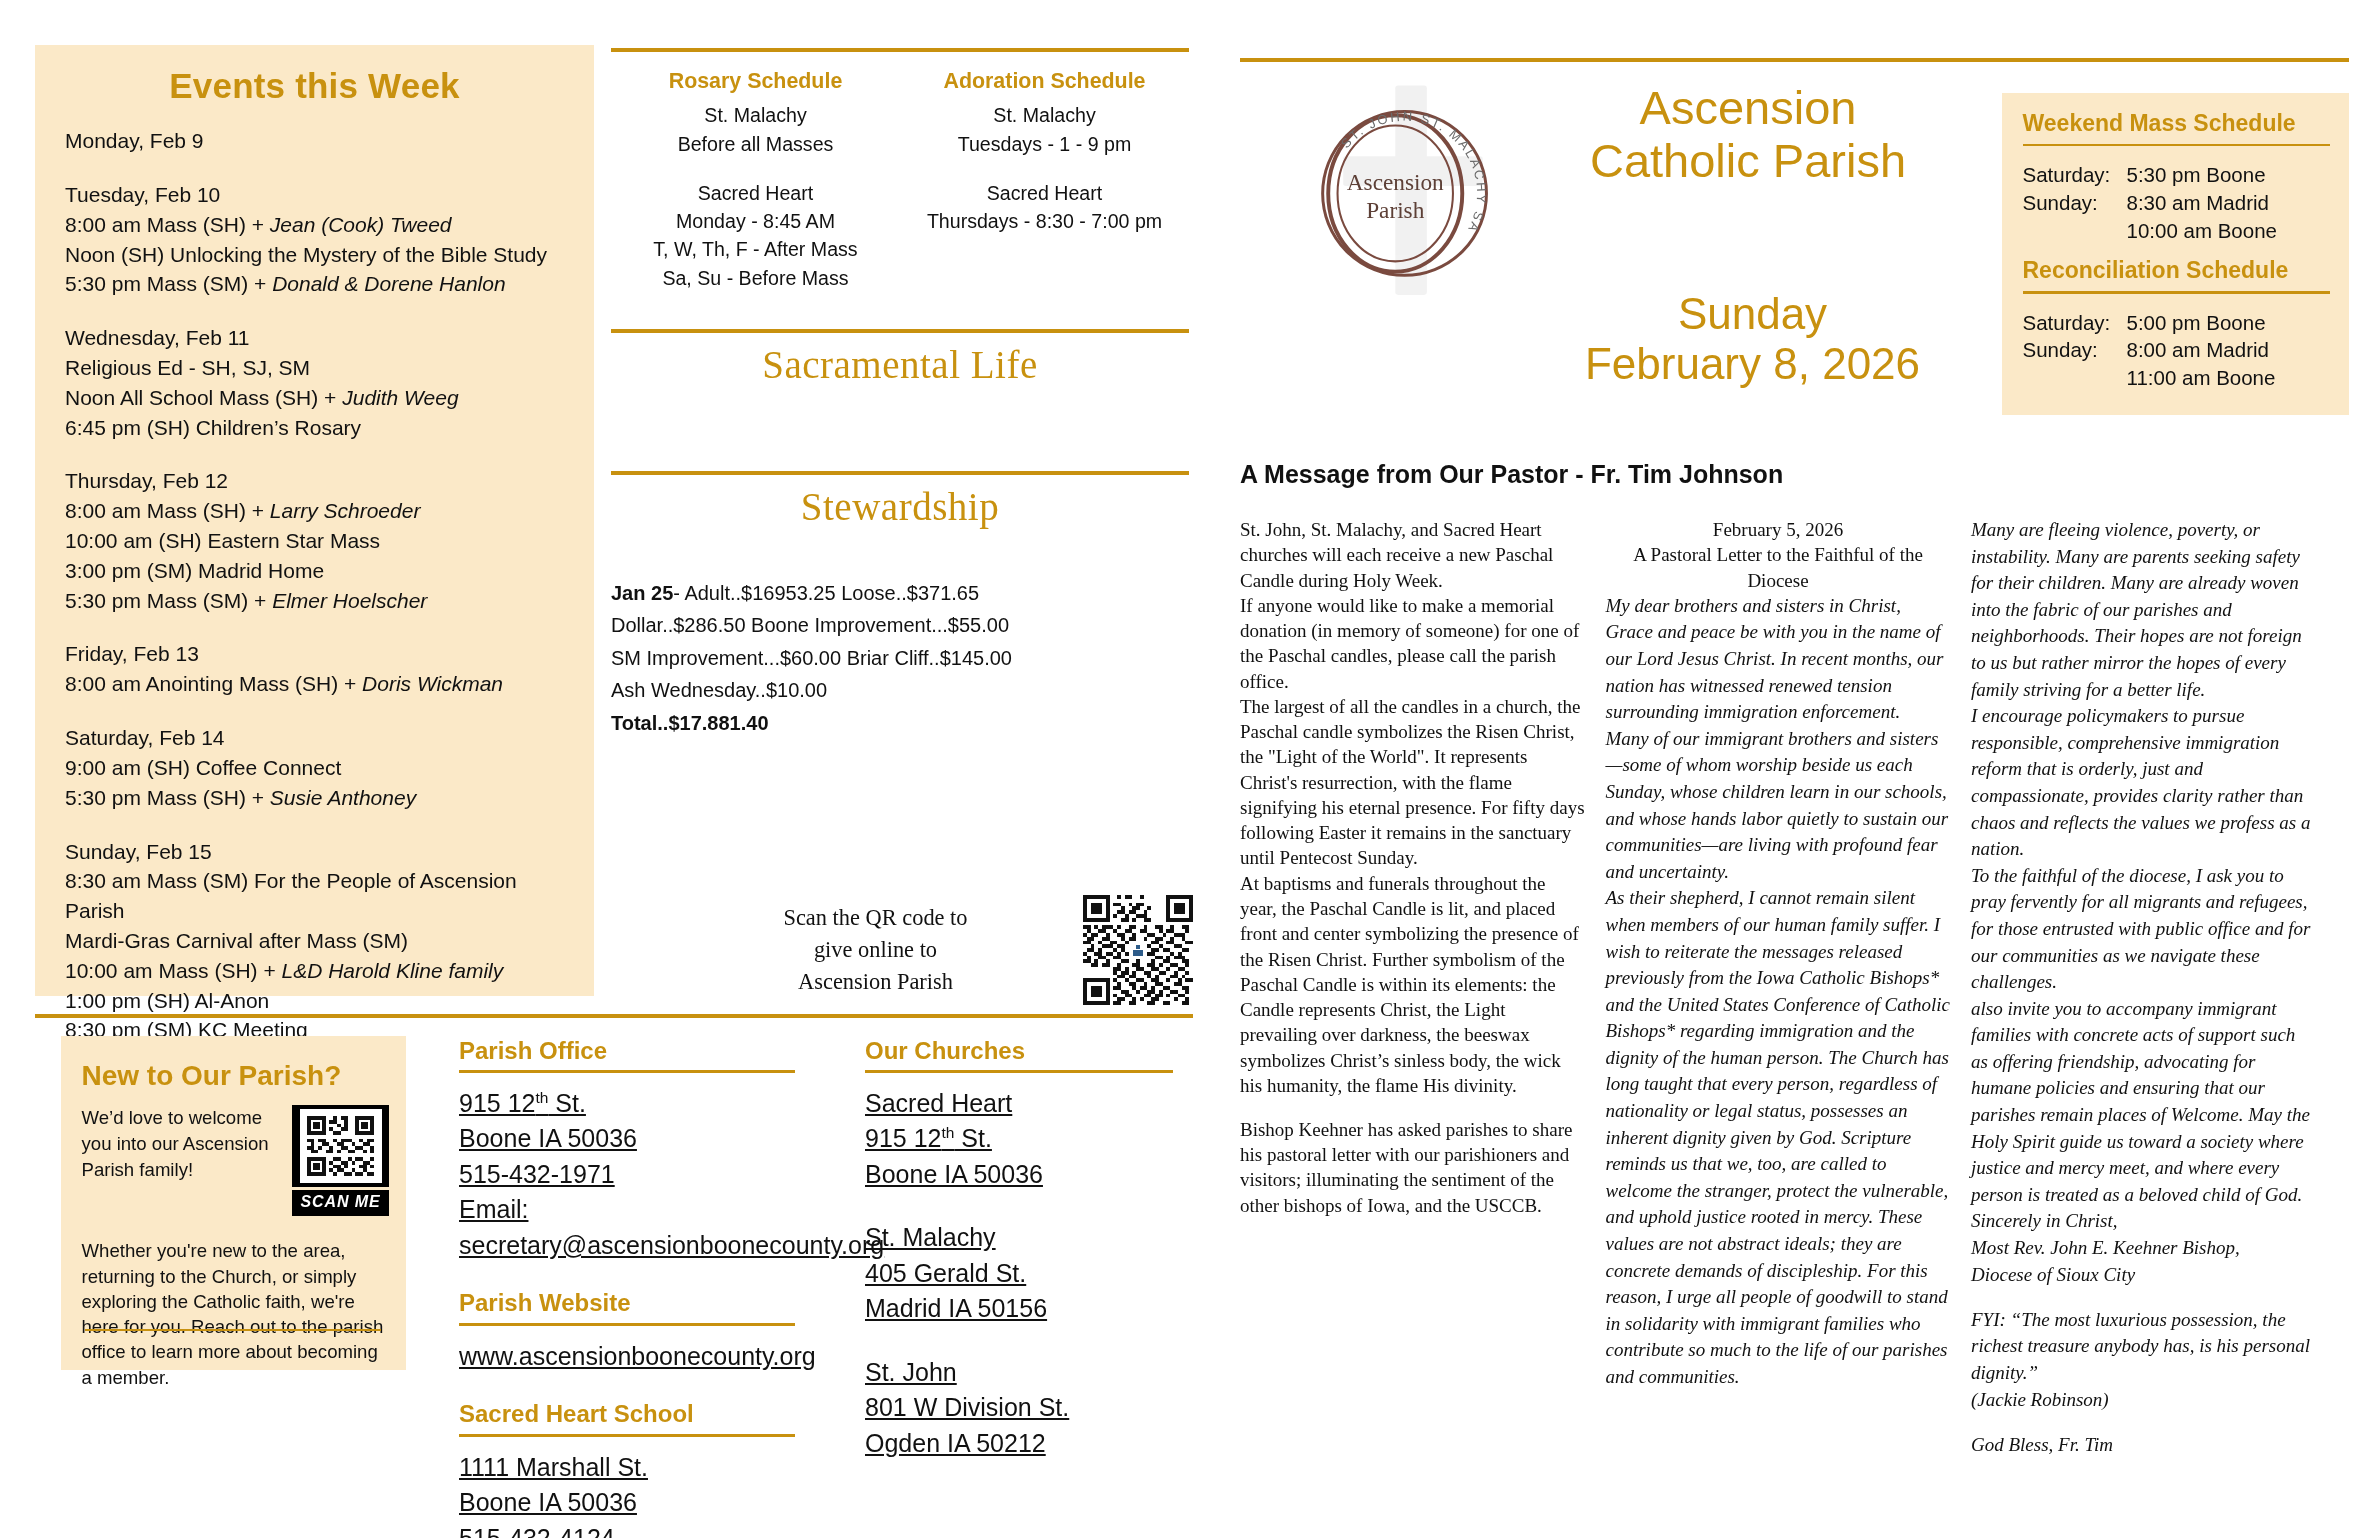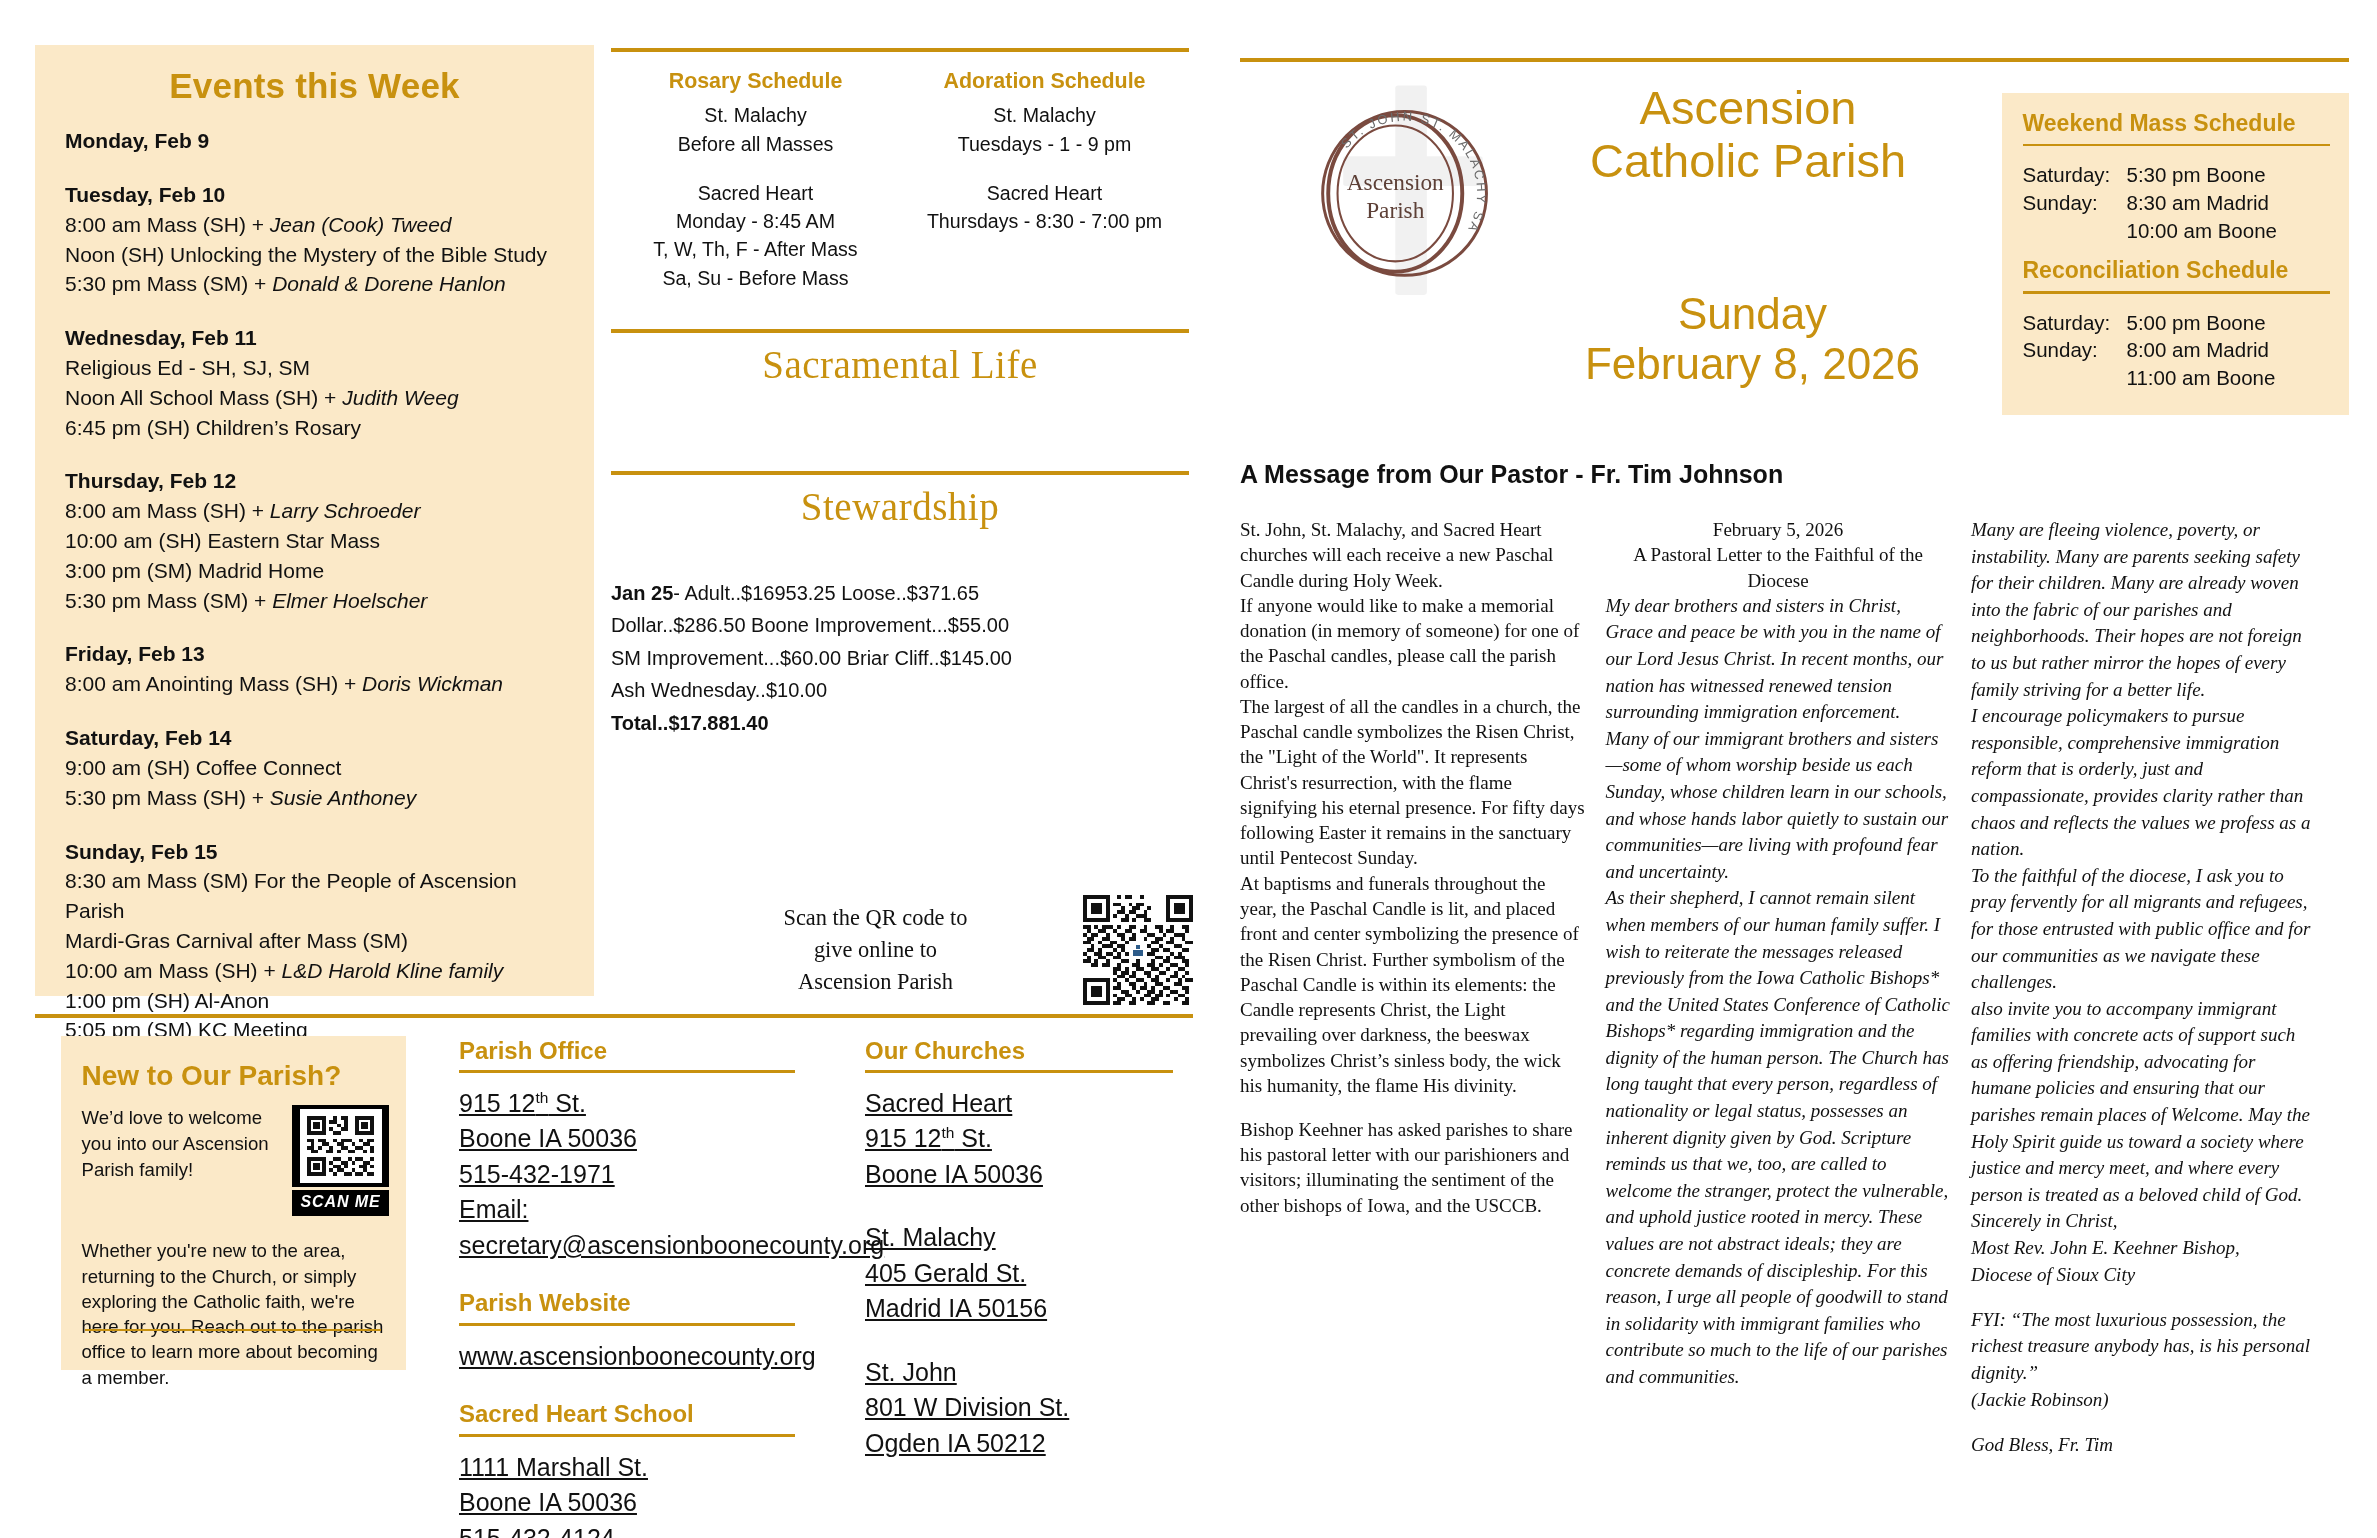--- a/index.html
+++ b/index.html
@@ -20,21 +20,21 @@
     left:35px;top:45px;width:559px;height:951px;
     background:#fbe9c8;
   }
   #events-title{
     font-size:35px;font-weight:bold;color:#c8910f;
     text-align:center;padding-top:20.5px;letter-spacing:0.2px;
   }
   .ev-list{padding:15px 30px 0 30px;}
   .ev-day{margin-top:24px;}
   .ev-day:first-child{margin-top:5.6px;}
-  .ev-dayname{font-weight:bold;font-size:21px;color:#111;line-height:1.42;}
+  .ev-dayname{font-weight:normal;font-size:21px;color:#111;line-height:1.42;}
   .ev-item{font-size:21px;color:#111;line-height:1.42;}
   .ev-item i{font-style:italic;}
 
   
   #schedule-col{left:611px;top:48px;width:578px;}
   #sched-rule{margin-bottom:17px;}
   .sched-two{display:flex;}
   .sched-two > div{flex:1;text-align:center;}
   .sched-head{font-size:21.4px;font-weight:bold;color:#c8910f;margin-bottom:7.5px;}
   .sched-line{font-size:19.6px;line-height:1.45;color:#111;}
@@ -152,21 +152,21 @@
           <div class="ev-dayname">Saturday, Feb 14</div>
           <div class="ev-item"><span>9:00 am (SH) Coffee Connect</span></div>
           <div class="ev-item"><span>5:30 pm Mass (SH) + </span><i>Susie Anthoney</i></div>
         </div>
         <div class="ev-day">
           <div class="ev-dayname">Sunday, Feb 15</div>
           <div class="ev-item"><span>8:30 am Mass (SM) For the People of Ascension Parish</span></div>
           <div class="ev-item"><span>Mardi-Gras Carnival after Mass (SM)</span></div>
           <div class="ev-item"><span>10:00 am Mass (SH) + </span><i>L&amp;D Harold Kline family</i></div>
           <div class="ev-item"><span>1:00 pm (SH) Al-Anon</span></div>
-          <div class="ev-item"><span>5:05 pm (SM) KC Meeting</span></div>
+          <div class="ev-item"><span>8:30 pm (SM) KC Meeting</span></div>
         </div>
       </div>
   </div>
 
   <div class="abs" id="schedule-col">
     <div class="rule" id="sched-rule"></div>
 
     <div class="sched-two">
       <div>
         <div class="sched-head">Rosary Schedule</div>

